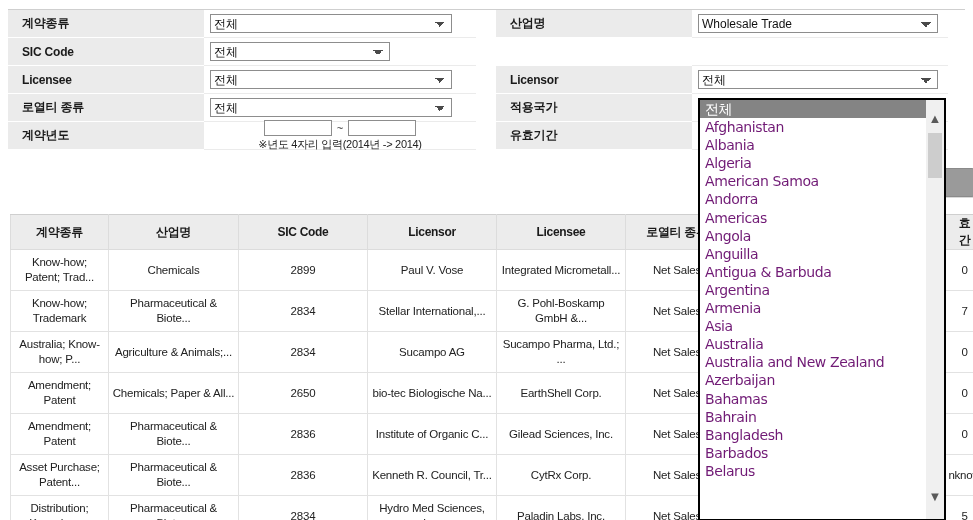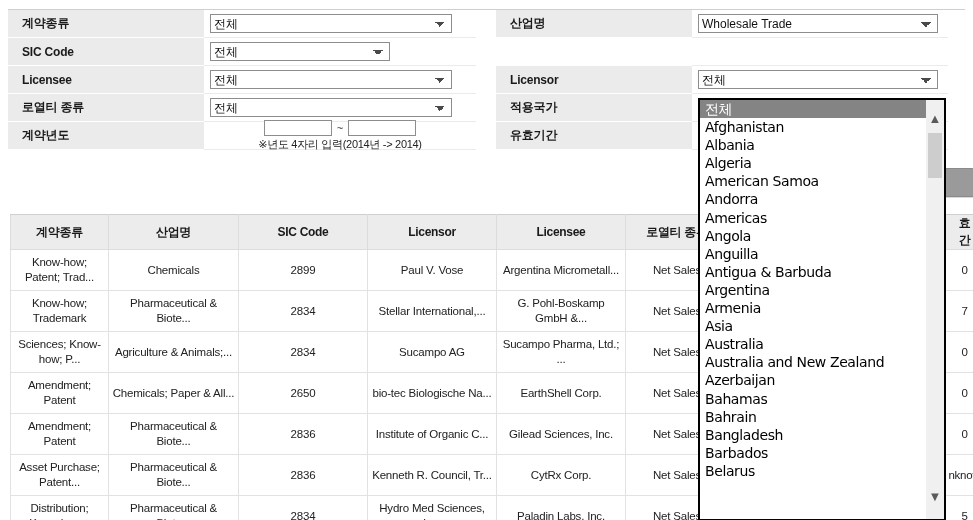--- a/index.html
+++ b/index.html
@@ -69,21 +69,21 @@
   .c6{width:90px;}
   .c7{width:90px;}
   .c8{width:87px;}
 
   
   #country-dropdown{position:absolute;left:698px;top:98px;width:244px;height:419px;
     border:2px solid #000;background:#fff;overflow:hidden;z-index:50;
     display:flex;}
   .opt-list{flex:1;overflow:hidden;padding:0;margin:0;list-style:none;}
   .opt{height:18.1px;line-height:18.1px;font-size:14px;padding-left:5px;
-       color:#000000;white-space:nowrap;overflow:hidden;
+       color:#701a75;white-space:nowrap;overflow:hidden;
        font-family:"DejaVu Sans",sans-serif;letter-spacing:-0.4px;}
   .opt.selected{background:#848484;color:#ffffff;}
   .dd-scroll{width:18px;background:#f0f0f0;position:relative;flex:0 0 18px;}
   .dd-arrow{position:absolute;left:0;width:18px;height:17px;
     display:flex;align-items:center;justify-content:center;color:#5a5a5a;font-size:13px;}
   .dd-arrow.up{top:10px;}
   .dd-arrow.down{bottom:14px;}
   .dd-thumb{position:absolute;left:2px;top:33px;width:14px;height:45px;background:#cdcdcd;}
 </style>
 </head>
@@ -178,39 +178,39 @@
           <div>간</div>
         </th>
     </tr>
   </thead>
   <tbody id="results-body">
       <tr>
         <td class="c0">Know-how; Patent; Trad...</td>
         <td class="c1">Chemicals</td>
         <td class="c2">2899</td>
         <td class="c3">Paul V. Vose</td>
-        <td class="c4">Argentina Micrometall...</td>
+        <td class="c4">Integrated Micrometall...</td>
         <td class="c5">Net Sales</td>
         <td class="c6"></td>
         <td class="c7"></td>
         <td class="c8">0</td>
       </tr>
       <tr>
         <td class="c0">Know-how; Trademark</td>
         <td class="c1">Pharmaceutical &amp; Biote...</td>
         <td class="c2">2834</td>
         <td class="c3">Stellar International,...</td>
         <td class="c4">G. Pohl-Boskamp GmbH &amp;...</td>
         <td class="c5">Net Sales</td>
         <td class="c6"></td>
         <td class="c7"></td>
         <td class="c8">7</td>
       </tr>
       <tr>
-        <td class="c0">Sciences; Know-how; P...</td>
+        <td class="c0">Australia; Know-how; P...</td>
         <td class="c1">Agriculture &amp; Animals;...</td>
         <td class="c2">2834</td>
         <td class="c3">Sucampo AG</td>
         <td class="c4">Sucampo Pharma, Ltd.; ...</td>
         <td class="c5">Net Sales</td>
         <td class="c6"></td>
         <td class="c7"></td>
         <td class="c8">0</td>
       </tr>
       <tr>

